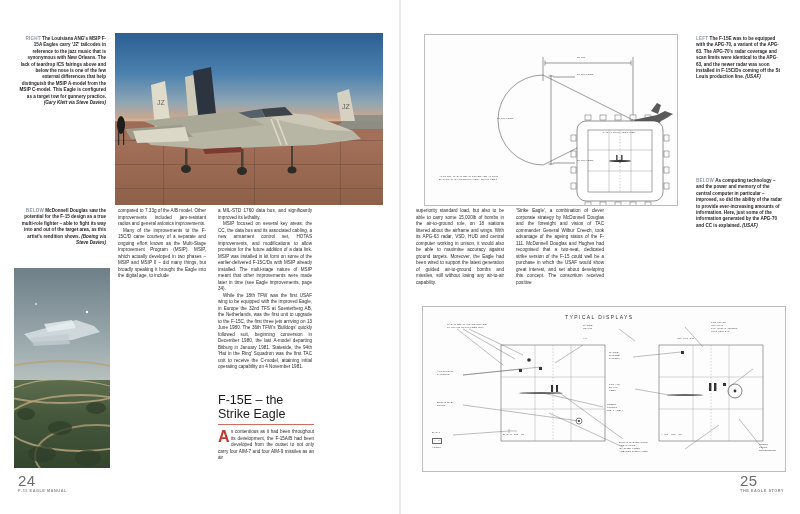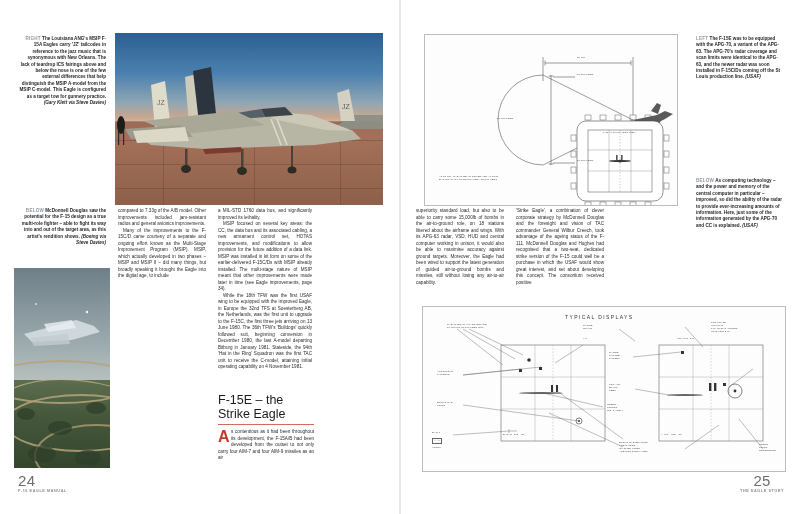--- a/index.html
+++ b/index.html
@@ -363,20 +363,20 @@
       <div class="dlabel" style="left:186px;top:76px;">TGT ALT,
 28,400
 FEET</div>
       <div class="dlabel" style="left:336px;top:136px;">STEER
 POINT
 REFERENCE</div>
       <div class="dlabel" style="left:238px;top:126px;">A  S/1 - 075 - 30</div>
       <div class="dlabel" style="left:254px;top:30px;">480  148  240</div>
     </div>
 
-    <div style="position:absolute;right:16px;top:472px;text-align:center;">
+    <div style="position:absolute;right:16px;top:472px;text-align:left;">
       <div class="folio-num">25</div>
       <div class="folio-txt">THE EAGLE STORY</div>
     </div>
   </div>
 
   <div class="gutter"></div>
 </div>
 
 </body></html>

